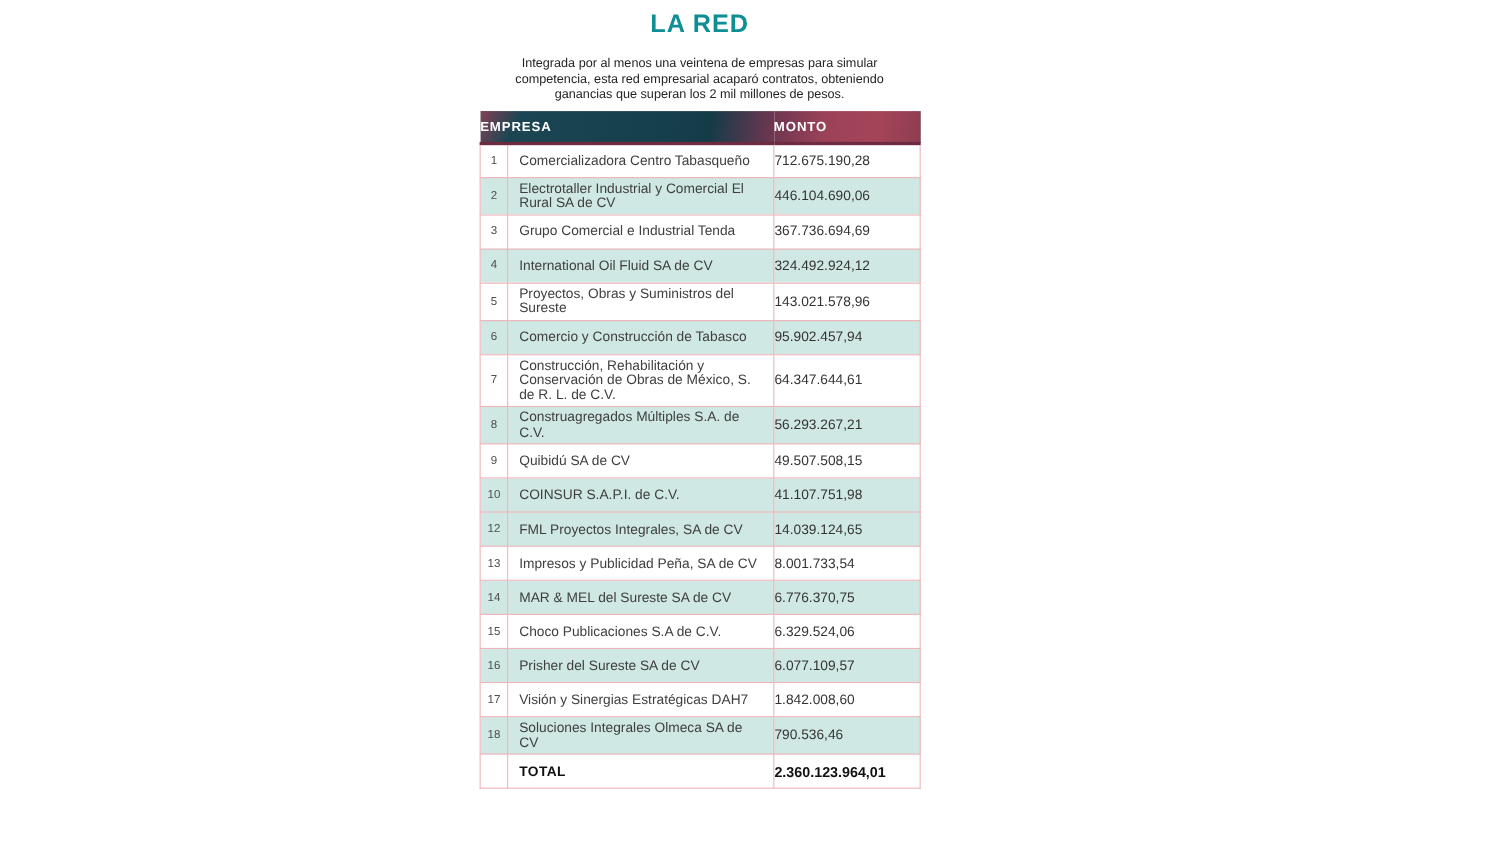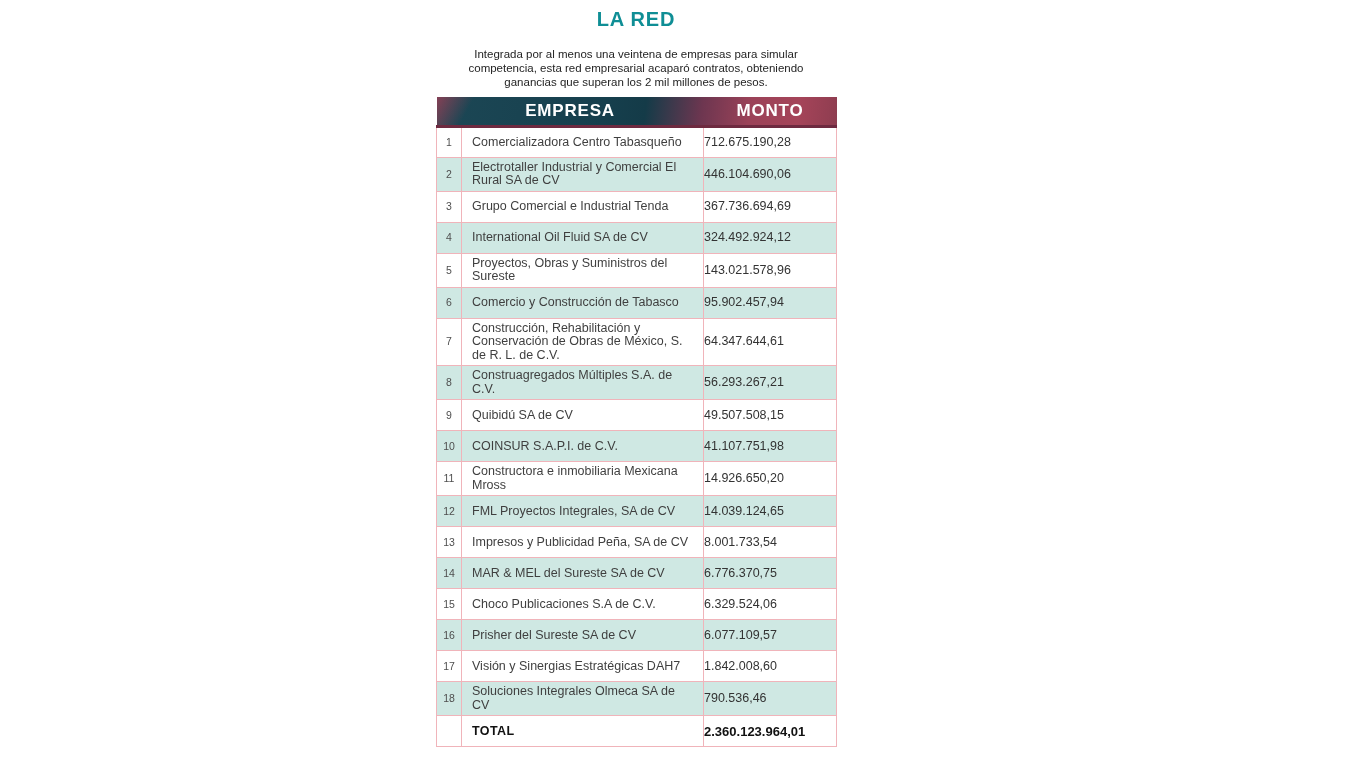--- a/index.html
+++ b/index.html
@@ -17,21 +17,21 @@
     overflow: hidden;
   }
   .infographic {
     position: absolute;
     left: 436px;
     top: 8px;
     width: 400px;
   }
   .title {
     text-align: center;
-    font-size: 20px;
+    font-size: 23px;
     font-weight: bold;
     letter-spacing: 0.8px;
     color: #0f8e95;
   }
   .subtitle {
     margin-top: 17px;
     text-align: center;
     font-size: 11.5px;
     line-height: 13.8px;
     color: #242424;
@@ -46,24 +46,24 @@
   table.red-table col.col-emp { width: 242px; }
   table.red-table col.col-mon { width: 133px; }
   thead tr {
     background:
       linear-gradient(118deg, rgba(150,63,85,0.85) 0%, rgba(150,63,85,0) 9%),
       linear-gradient(97deg, #1c4755 0%, #163f4d 42%, #143b48 52%, #6d3650 66%, #9b4258 78%, #a54459 90%, #8e3d50 100%);
   }
   thead th {
     height: 29px;
     color: #ffffff;
-    font-size: 17px;
+    font-size: 12px;
     font-weight: bold;
     letter-spacing: 0.8px;
-    text-align: center;
+    text-align: left;
     border: none;
     border-bottom: 3px solid #6e2a40;
     vertical-align: middle;
   }
   tbody td {
     border: 1px solid #f0b4ba;
     height: 31px;
     font-size: 12.5px;
     line-height: 13.5px;
     vertical-align: middle;
@@ -164,25 +164,20 @@
           <tr>
             <td class="c-num">9</td>
             <td class="c-emp">Quibidú SA de CV</td>
             <td class="c-mon">49.507.508,15</td>
           </tr>
           <tr class="alt">
             <td class="c-num">10</td>
             <td class="c-emp">COINSUR S.A.P.I. de C.V.</td>
             <td class="c-mon">41.107.751,98</td>
           </tr>
-          <tr>
-            <td class="c-num">11</td>
-            <td class="c-emp">Constructora e inmobiliaria Mexicana Mross</td>
-            <td class="c-mon">14.926.650,20</td>
-          </tr>
           <tr class="alt">
             <td class="c-num">12</td>
             <td class="c-emp">FML Proyectos Integrales, SA de CV</td>
             <td class="c-mon">14.039.124,65</td>
           </tr>
           <tr>
             <td class="c-num">13</td>
             <td class="c-emp">Impresos y Publicidad Peña, SA de CV</td>
             <td class="c-mon">8.001.733,54</td>
           </tr>

